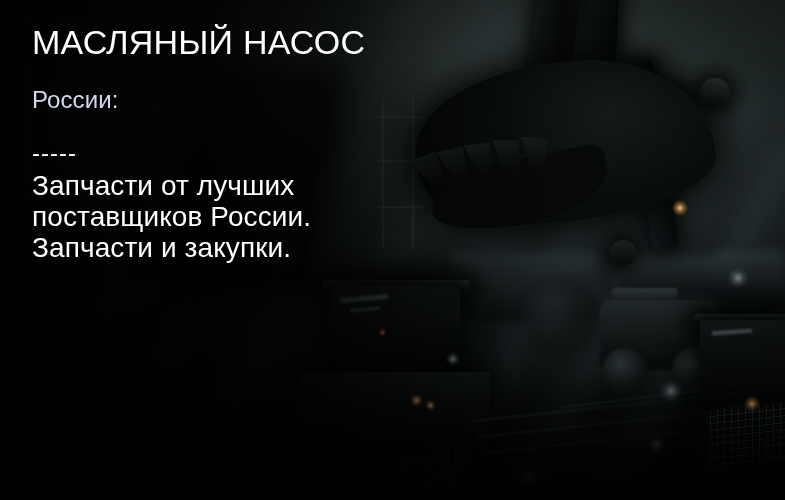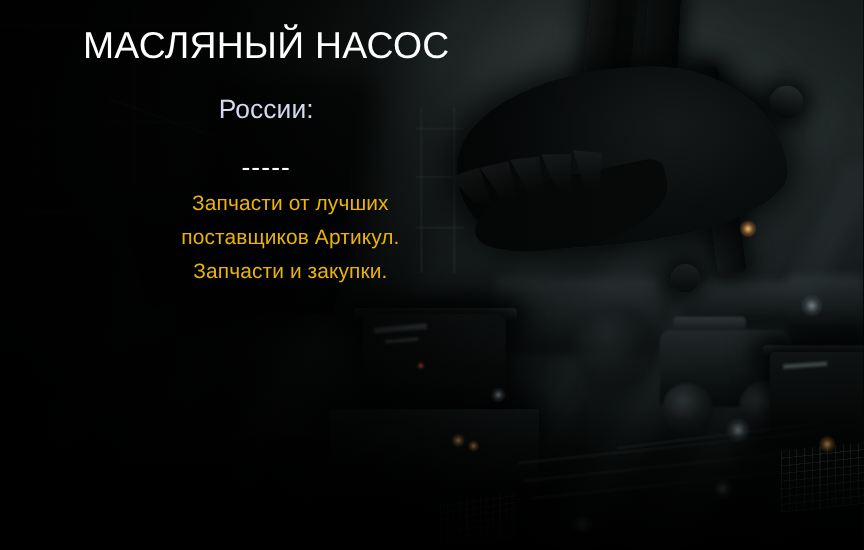--- a/index.html
+++ b/index.html
@@ -10,21 +10,20 @@
   body {
     font-family: "Liberation Sans", sans-serif;
   }
 
   .card {
     position: relative;
     width: 785px;
     height: 500px;
     overflow: hidden;
     background: #070808;
-    text-align: center;
   }
 
   
   .bg {
     position: absolute;
     inset: 0;
     overflow: hidden;
   }
 
   
@@ -364,26 +363,25 @@
 
   .separator {
     font-size: 24px;
     line-height: 31px;
     color: #ffffff;
     letter-spacing: 1px;
     margin: 14px 0 2px 0;
   }
 
   .desc-line {
-    font-size: 19px;
+    font-size: 28px;
     line-height: 31px;
-    color: #eab308;
+    color: #ffffff;
     letter-spacing: .1px;
     white-space: nowrap;
-    margin-left: 44px;
   }
 </style>
 </head>
 <body>
 
 <div class="card">
 
   <div class="bg">
     <div class="bg-base"></div>
 
@@ -477,18 +475,18 @@
 
     <div class="field">
       <div class="field-label">России:</div>
     </div>
 
 
     <div class="separator">-----</div>
 
     <div class="desc-block">
       <div class="desc-line">Запчасти от лучших</div>
-      <div class="desc-line">поставщиков Артикул.</div>
+      <div class="desc-line">поставщиков России.</div>
       <div class="desc-line">Запчасти и закупки.</div>
     </div>
 
   </div>
 </div>
 
 </body></html>

